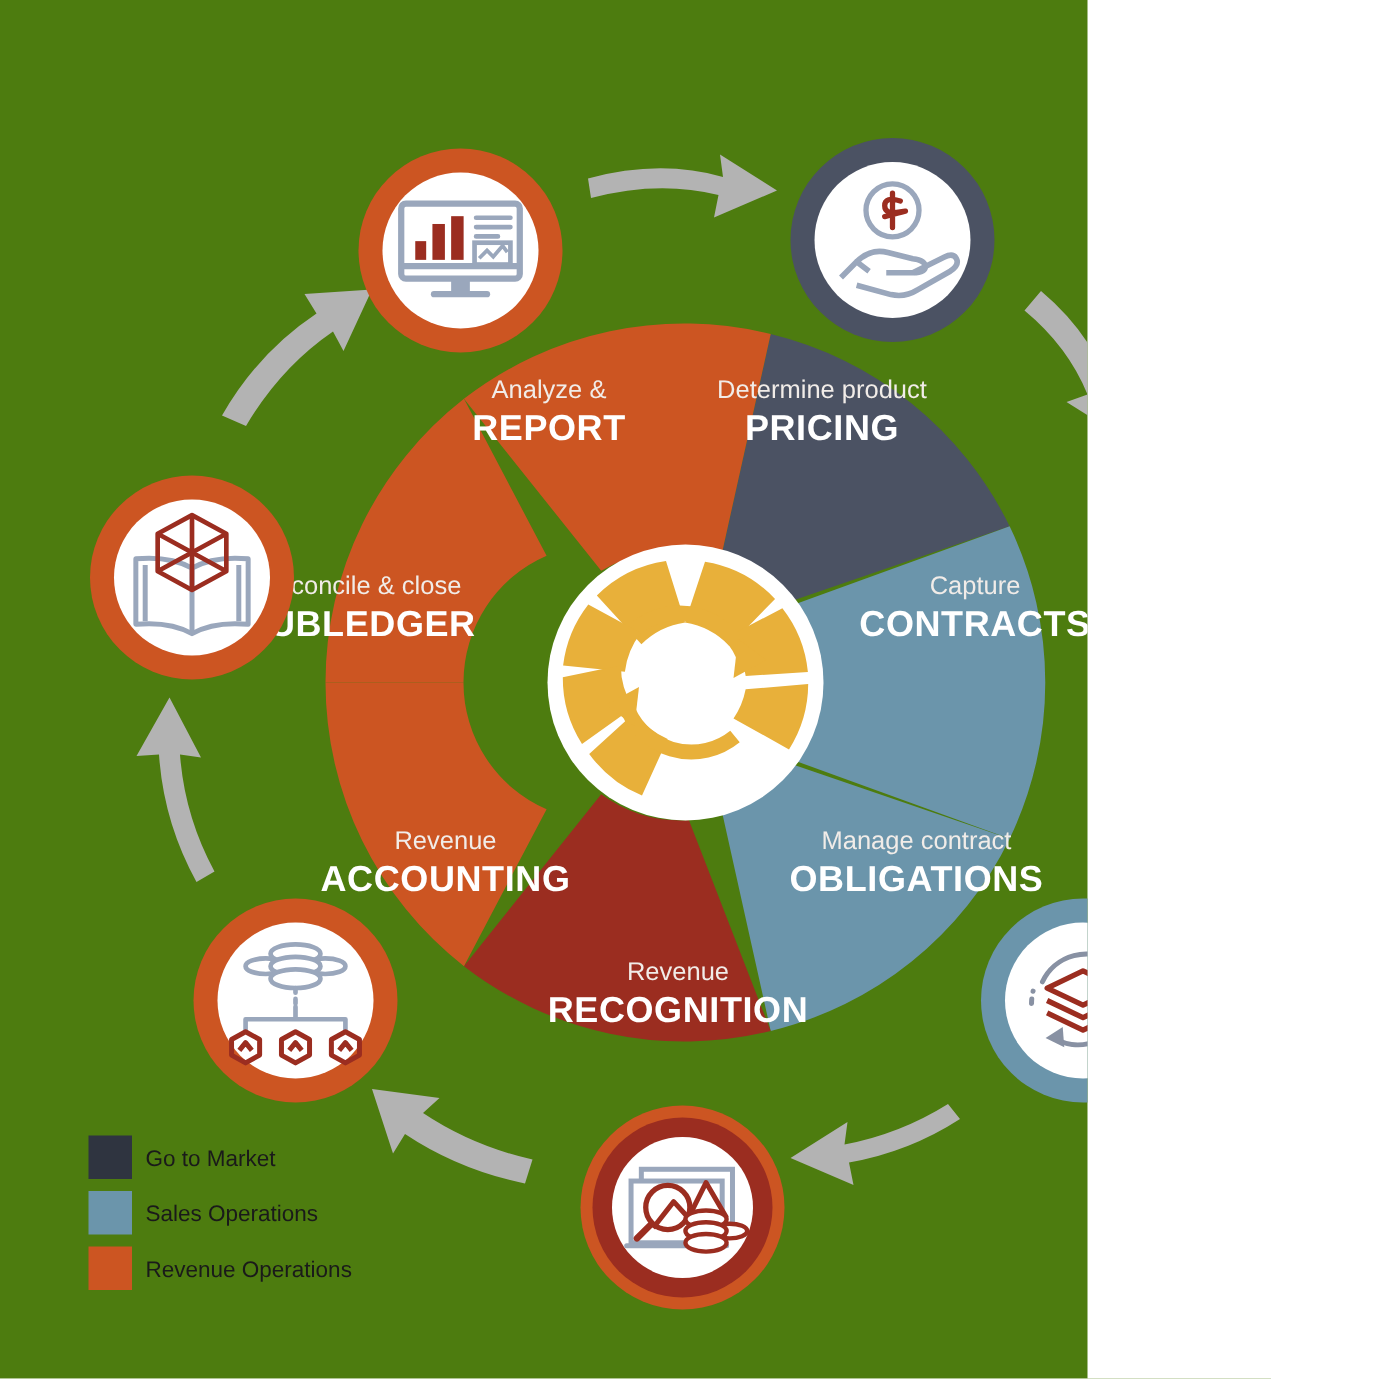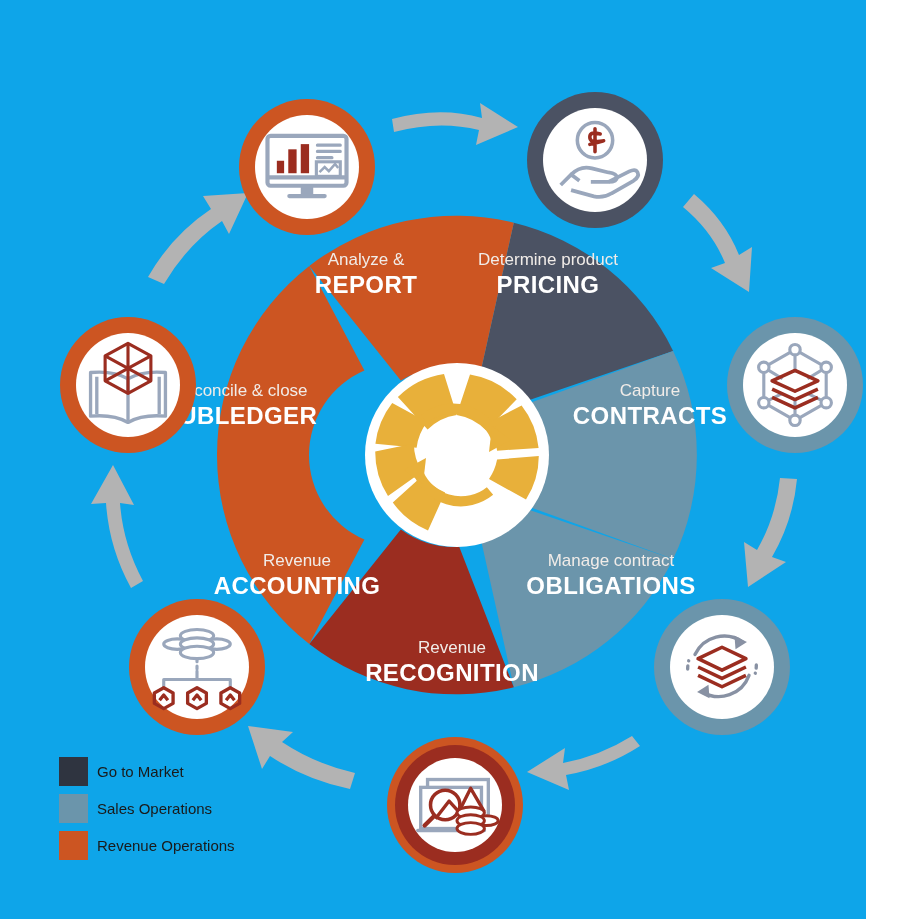--- a/index.html
+++ b/index.html
@@ -1,17 +1,17 @@
 <!DOCTYPE html>
 <html><head>
 <meta charset="utf-8">
 <style>
   html,body{margin:0;padding:0;background:#ffffff;}
   body{width:915px;height:919px;font-family:"Liberation Sans",sans-serif;-webkit-font-smoothing:antialiased;}
-  #root{position:relative;width:866px;height:919px;overflow:hidden;background:#0ea5e9;}
+  #root{position:relative;width:725px;height:919px;overflow:hidden;background:#4d7c0f;}
   svg{display:block;}
   .seg-sub{font-family:"Liberation Sans",sans-serif;font-size:17px;fill:#f1ece8;}
   .seg-main{font-family:"Liberation Sans",sans-serif;font-size:24px;font-weight:bold;fill:#ffffff;letter-spacing:.4px;}
   .legend-label{font-family:"Liberation Sans",sans-serif;font-size:15px;fill:#1a1a1a;}
 </style>
 </head>
 <body>
 
 <div id="root">
 

